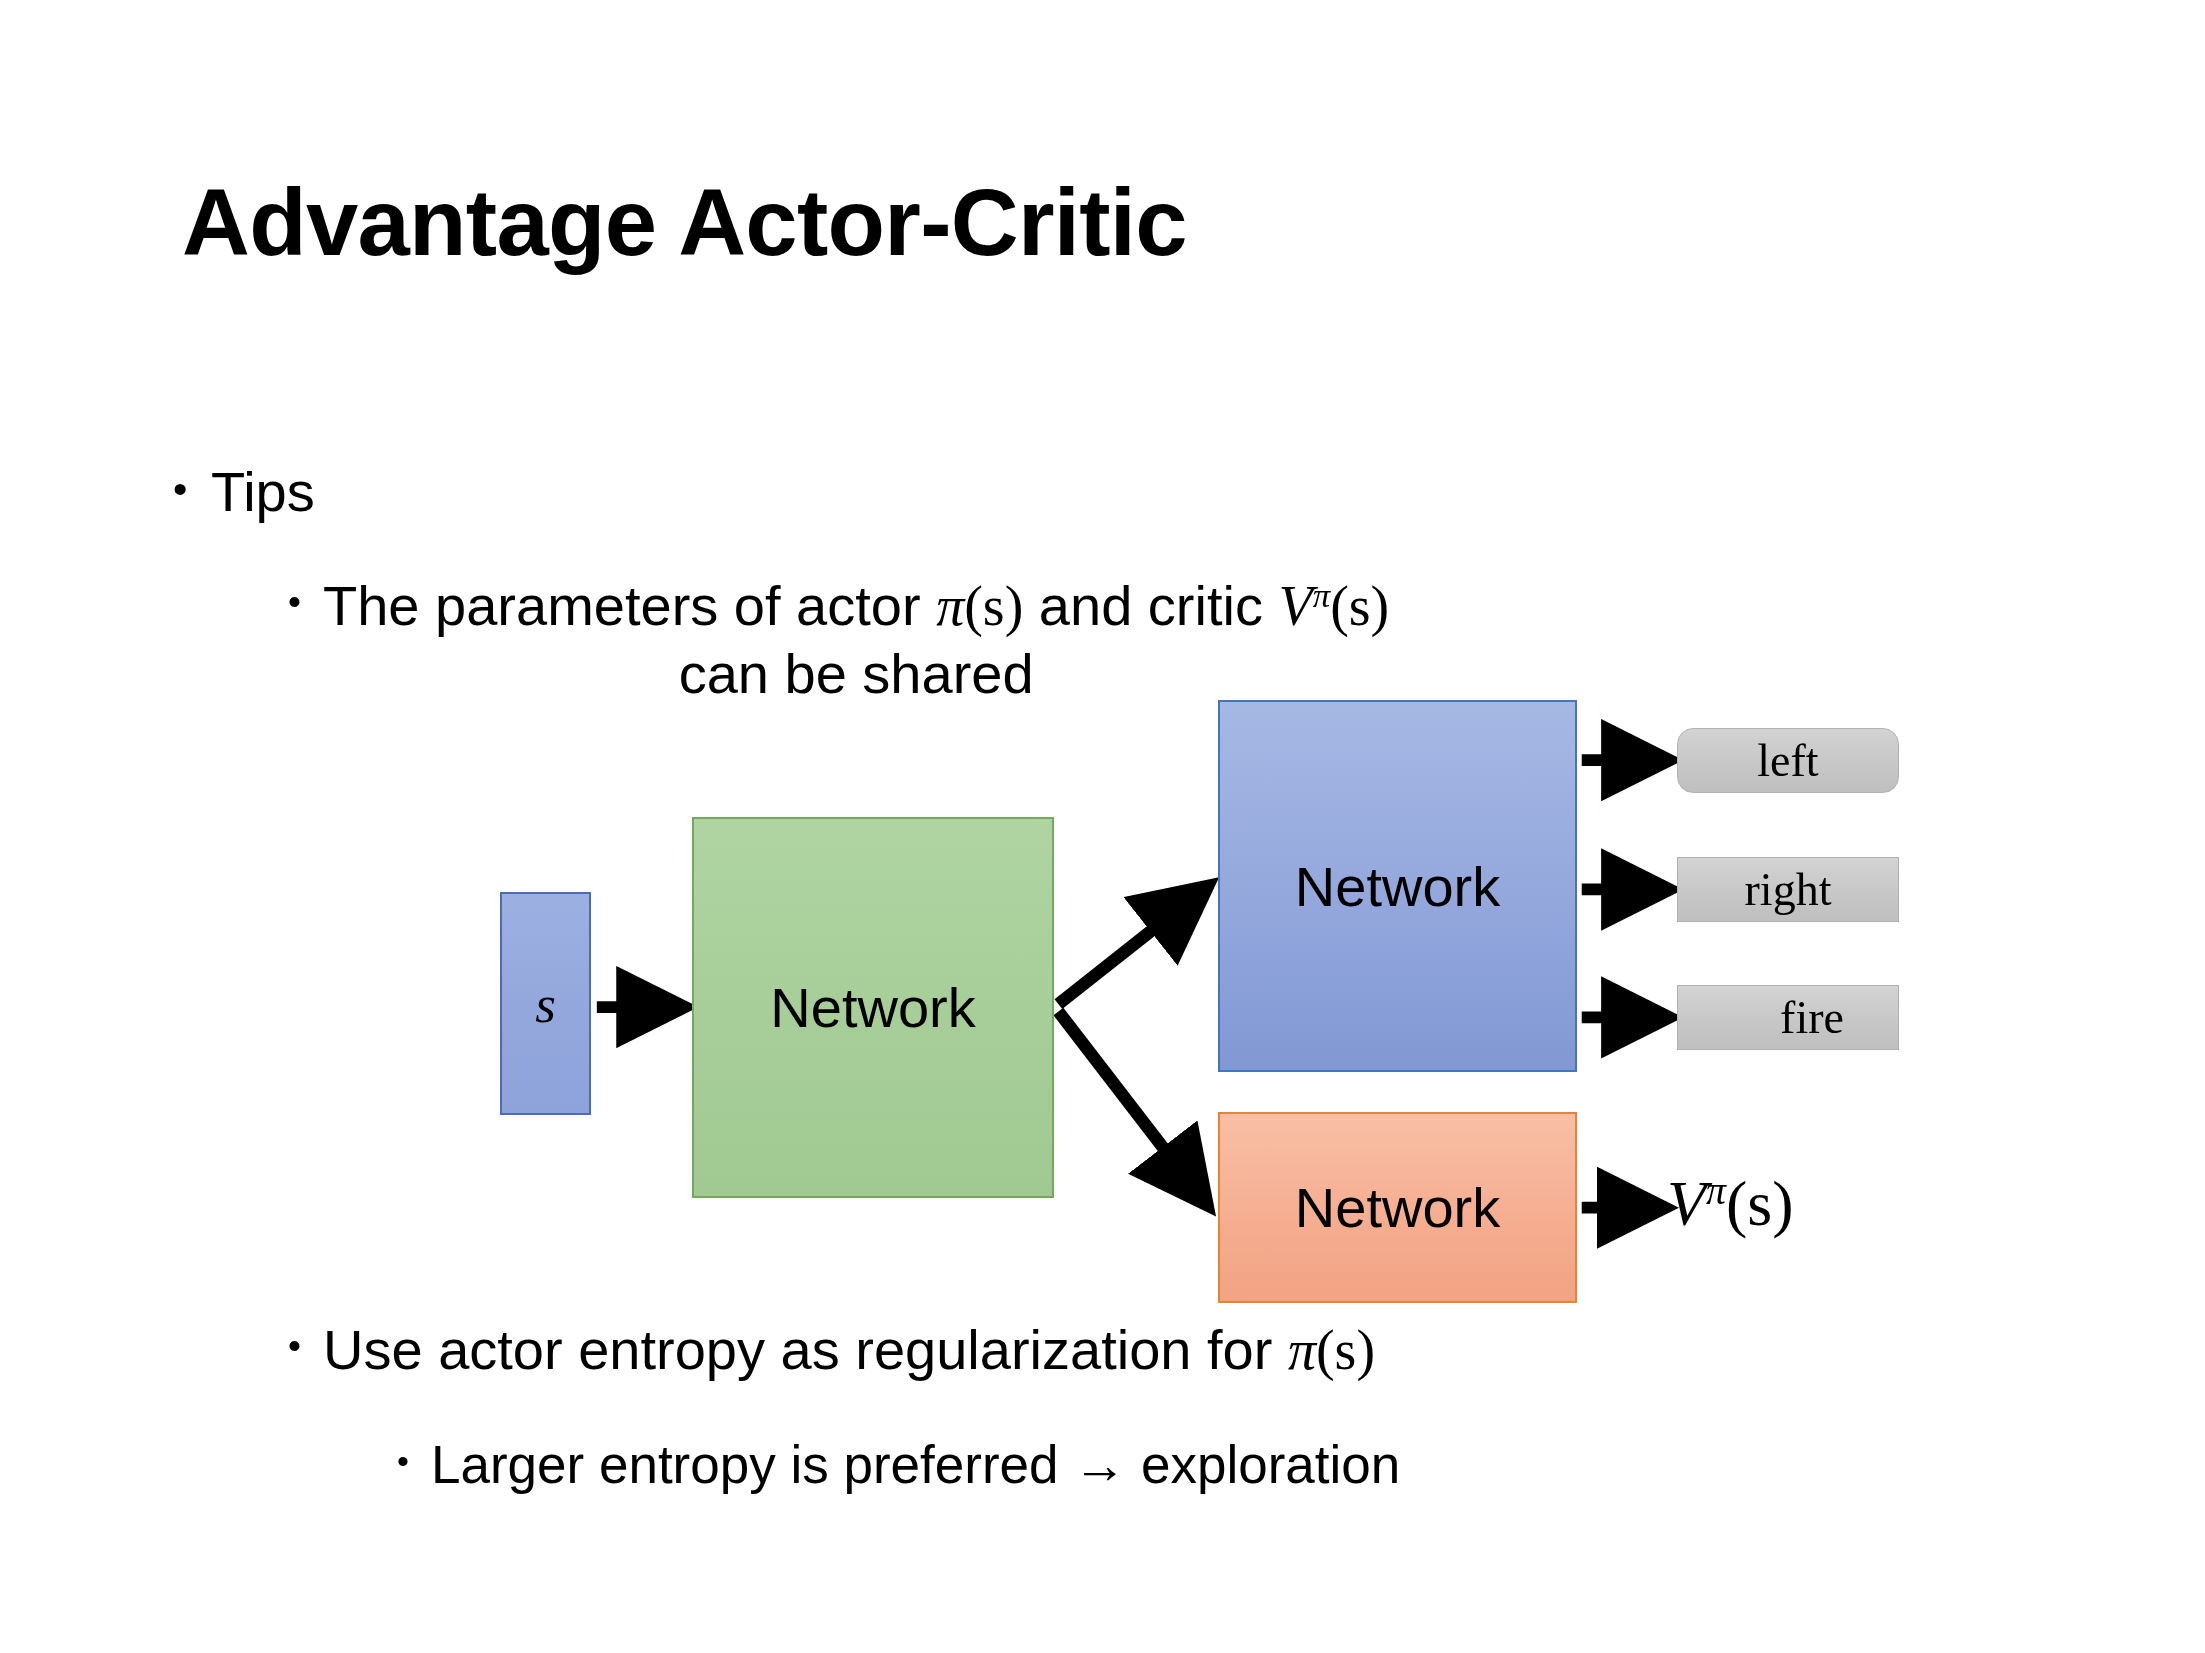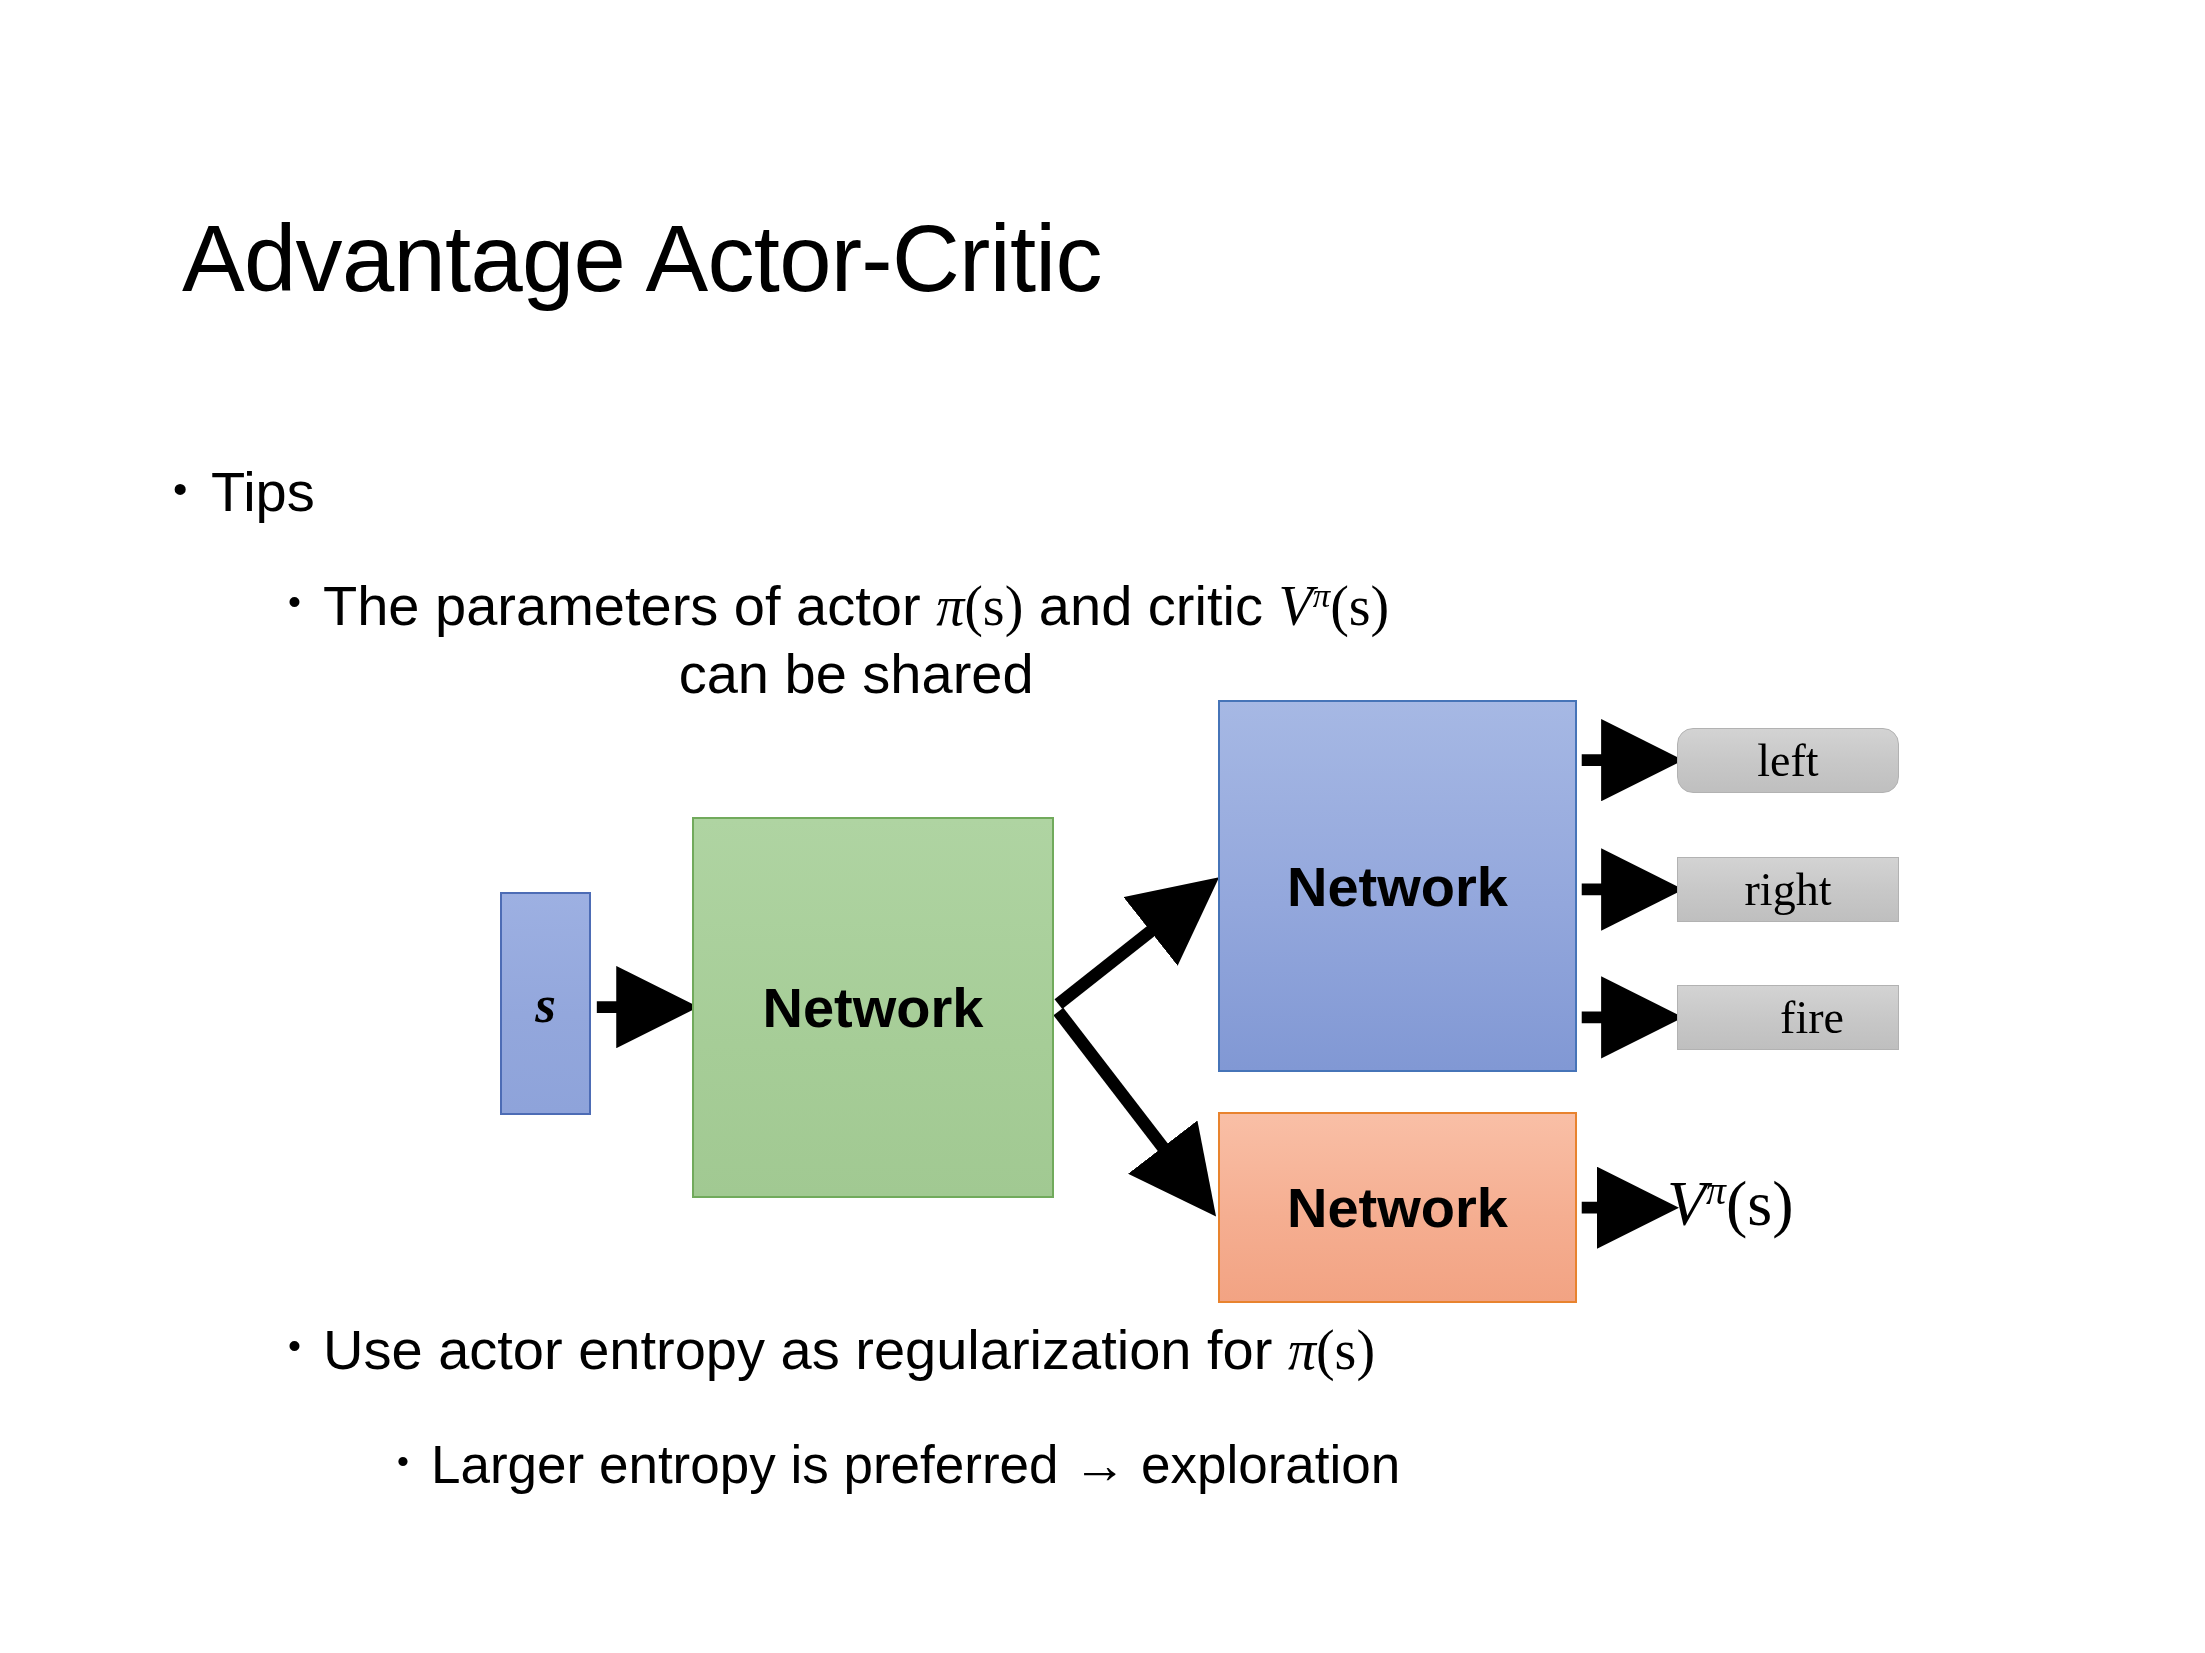--- a/index.html
+++ b/index.html
@@ -18,27 +18,26 @@
     overflow: hidden;
   }
 
   
   #title {
     position: absolute;
     left: 182px;
     top: 171px;
     width: 1838px;
     font-family: "Liberation Sans", sans-serif;
-    font-weight: 400;
+    font-weight: 700;
     font-size: 94px;
     line-height: 1.1;
     color: #000000;
     letter-spacing: -0.7px;
     white-space: nowrap;
-    margin-top: 36px;
   }
 
   
   .bullet {
     position: absolute;
     color: #000000;
     font-family: "Liberation Sans", sans-serif;
     font-weight: 400;
     display: flex;
     align-items: flex-start;
@@ -113,21 +112,20 @@
     pointer-events: none;
   }
   .node {
     position: absolute;
     box-sizing: border-box;
     display: flex;
     align-items: center;
     justify-content: center;
     font-family: "Liberation Sans", sans-serif;
     color: #000000;
-    font-weight: bold;
   }
 
   #node-s {
     left: 500px;
     top: 892px;
     width: 91px;
     height: 223px;
     background: linear-gradient(180deg, #9DB0E2 0%, #93A7DC 55%, #8EA3DA 100%);
     border: 2.2px solid #4D6CB5;
     font-size: 53px;

